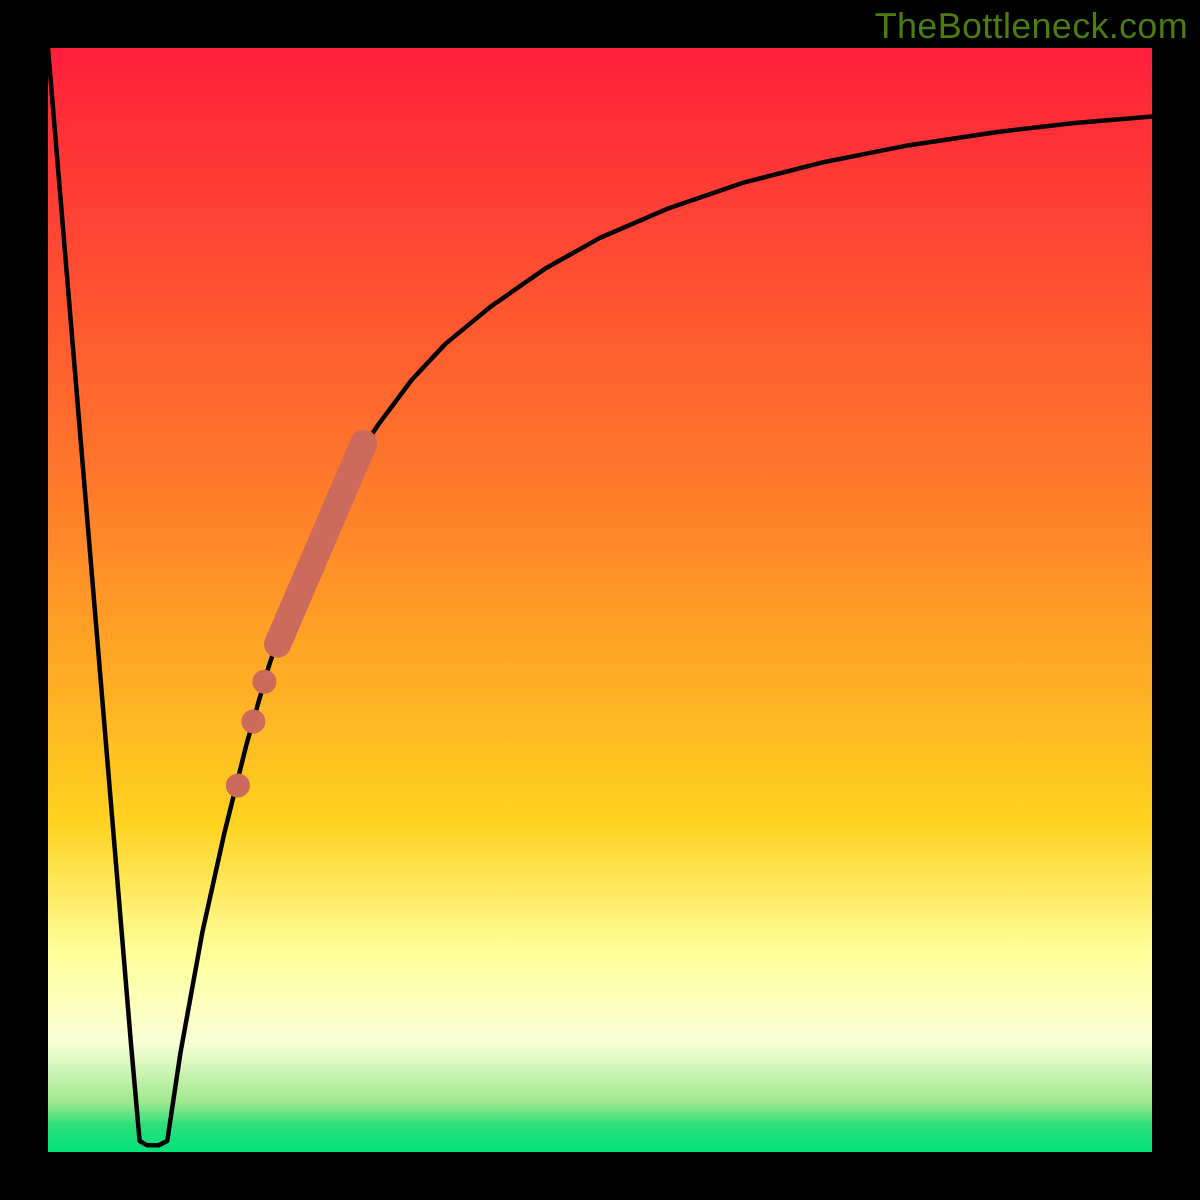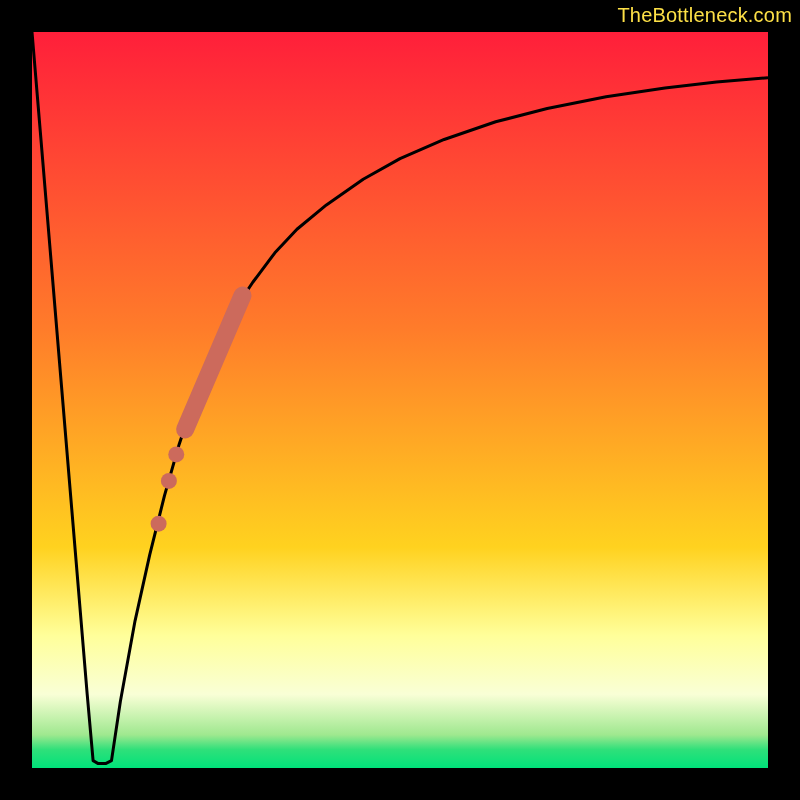--- a/index.html
+++ b/index.html
@@ -24,22 +24,22 @@
     top: 32px;
     width: 736px;
     height: 736px;
     overflow: hidden;
   }
   .attribution {
     position: absolute;
     top: 4px;
     right: 8px;
     font-family: Arial, Helvetica, sans-serif;
-    font-size: 20px;
-    color: #fde047;
+    font-size: 24px;
+    color: #4d7c0f;
     font-weight: 500;
     letter-spacing: 0.2px;
     user-select: none;
   }
   svg { display: block; }
 </style>
 </head>
 <body>
 
 <div class="frame">

